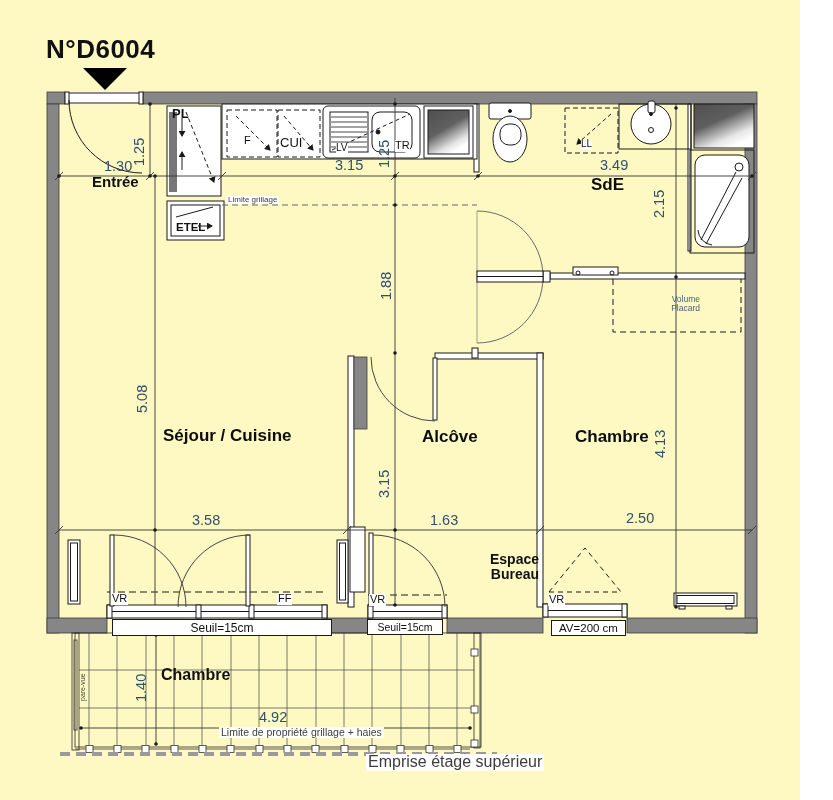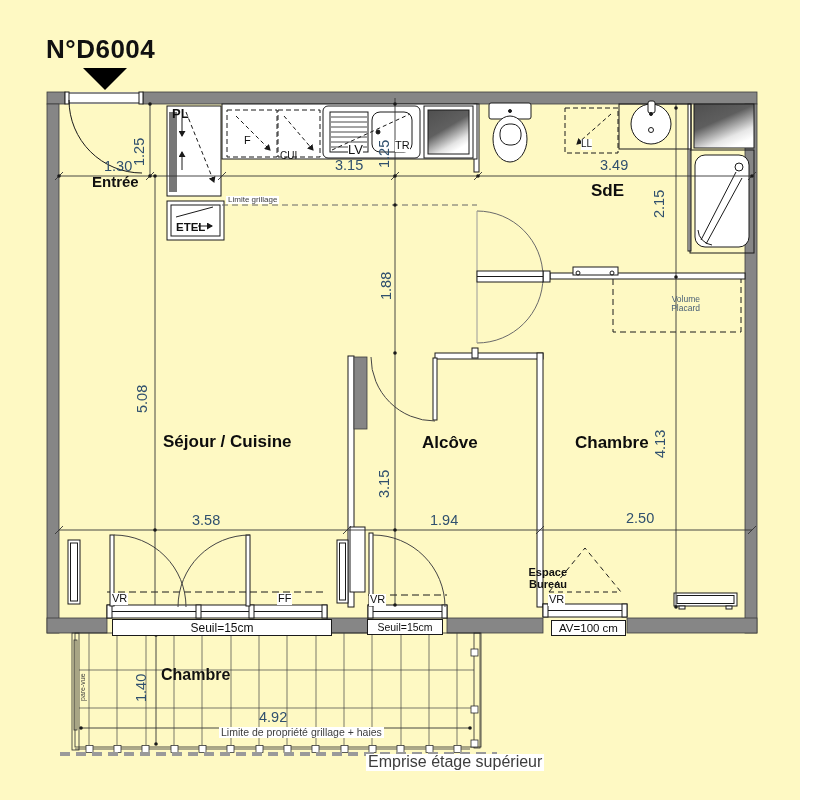--- a/index.html
+++ b/index.html
@@ -3,21 +3,21 @@
 <meta charset="utf-8">
 <style>
   html,body{margin:0;padding:0;background:#fff;}
   #plan{position:relative;width:800px;height:800px;background:#fef9c3;overflow:hidden;
         font-family:Liberation Sans, sans-serif;color:#111;}
   #plan svg{position:absolute;left:0;top:0;}
   .lbl{position:absolute;white-space:nowrap;line-height:1.05;}
   .rot{transform:rotate(-90deg);transform-origin:0 0;}
   .b{font-weight:bold;}
   .dim{color:#30506e;font-size:14.5px;}
-  .room{font-size:17px;font-weight:bold;color:#0d0d0d;margin-top:6px;}
+  .room{font-size:17px;font-weight:bold;color:#0d0d0d;}
   .ann{color:#3d3d3d;}
   .box{position:absolute;background:#fff;border:1px solid #1a1a1a;display:flex;
        align-items:center;justify-content:center;color:#111;}
   .wrap{white-space:normal;text-align:right;}
 </style>
 </head>
 <body>
 
 <div id="plan">
 
@@ -304,45 +304,45 @@
 </svg>
 
 <div class="lbl b" style="left:46px;top:36px;font-size:26px;letter-spacing:0.5px;">N°D6004</div>
 
 <div class="lbl b" style="left:92px;top:174px;font-size:15px;">Entrée</div>
 <div class="lbl room" style="left:163px;top:427px;">Séjour / Cuisine</div>
 <div class="lbl room" style="left:422px;top:428px;">Alcôve</div>
 <div class="lbl room" style="left:575px;top:428px;">Chambre</div>
 <div class="lbl room" style="left:591px;top:176px;">SdE</div>
 <div class="lbl b" style="left:161px;top:667px;font-size:16px;">Chambre</div>
-<div class="lbl b wrap" style="left:487px;top:567px;font-size:11px;width:52px;margin-left:28px;">Espace Bureau</div>
+<div class="lbl b wrap" style="left:487px;top:552px;font-size:14px;width:52px;">Espace Bureau</div>
 
 <div class="lbl b" style="left:172px;top:107px;font-size:13px;text-align:right;">PL</div>
 <div class="lbl b" style="left:176px;top:221px;font-size:11.5px;">ETEL</div>
 <div class="lbl" style="left:244px;top:135px;font-size:11px;">F</div>
 <div class="lbl" style="left:280px;top:136px;font-size:11px;"></div>
-<div class="lbl" style="left:280px;top:151px;font-size:10px;">CUI</div>
-<div class="lbl" style="left:348px;top:143px;font-size:13px;background:#fff;">LV</div>
+<div class="lbl" style="left:280px;top:136px;font-size:13px;">CUI</div>
+<div class="lbl" style="left:336px;top:143px;font-size:10px;background:#fff;">LV</div>
 <div class="lbl" style="left:395px;top:140px;font-size:11px;background:#fff;">TR</div>
 <div class="lbl" style="left:581px;top:139px;font-size:10px;background:#fff;">LL</div>
 <div class="lbl wrap" style="left:658px;top:295px;font-size:8.5px;width:42px;color:#4a6076;">Volume Placard</div>
 
 <div class="lbl" style="left:111px;top:593px;font-size:11px;background:#fff;padding:0 1px;">VR</div>
 <div class="lbl" style="left:277px;top:593px;font-size:11px;background:#fff;padding:0 1px;">FF</div>
 <div class="lbl" style="left:369px;top:594px;font-size:11px;background:#fff;padding:0 1px;">VR</div>
 <div class="lbl" style="left:548px;top:594px;font-size:11px;background:#fff;padding:0 1px;">VR</div>
 <div class="box" style="left:112px;top:619px;width:218px;height:15px;font-size:12px;">Seuil=15cm</div>
 <div class="box" style="left:367px;top:619px;width:74px;height:14px;font-size:10.5px;">Seuil=15cm</div>
-<div class="box" style="left:551px;top:620px;width:73px;height:14px;font-size:11.5px;">AV=100 cm</div>
+<div class="box" style="left:551px;top:620px;width:73px;height:14px;font-size:11.5px;">AV=200 cm</div>
 
 <div class="lbl dim" style="left:104px;top:159px;">1.30</div>
 <div class="lbl dim" style="left:335px;top:158px;">3.15</div>
 <div class="lbl dim" style="left:600px;top:158px;">3.49</div>
 <div class="lbl dim" style="left:192px;top:513px;">3.58</div>
-<div class="lbl dim" style="left:430px;top:513px;">1.94</div>
+<div class="lbl dim" style="left:430px;top:513px;">1.63</div>
 <div class="lbl dim" style="left:626px;top:511px;">2.50</div>
 <div class="lbl dim" style="left:259px;top:710px;">4.92</div>
 
 <div class="lbl dim rot" style="left:132px;top:166px;">1.25</div>
 <div class="lbl dim rot" style="left:377px;top:168px;">1.25</div>
 <div class="lbl dim rot" style="left:379px;top:300px;">1.88</div>
 <div class="lbl dim rot" style="left:652px;top:218px;">2.15</div>
 <div class="lbl dim rot" style="left:135px;top:413px;">5.08</div>
 <div class="lbl dim rot" style="left:377px;top:498px;">3.15</div>
 <div class="lbl dim rot" style="left:653px;top:458px;">4.13</div>

